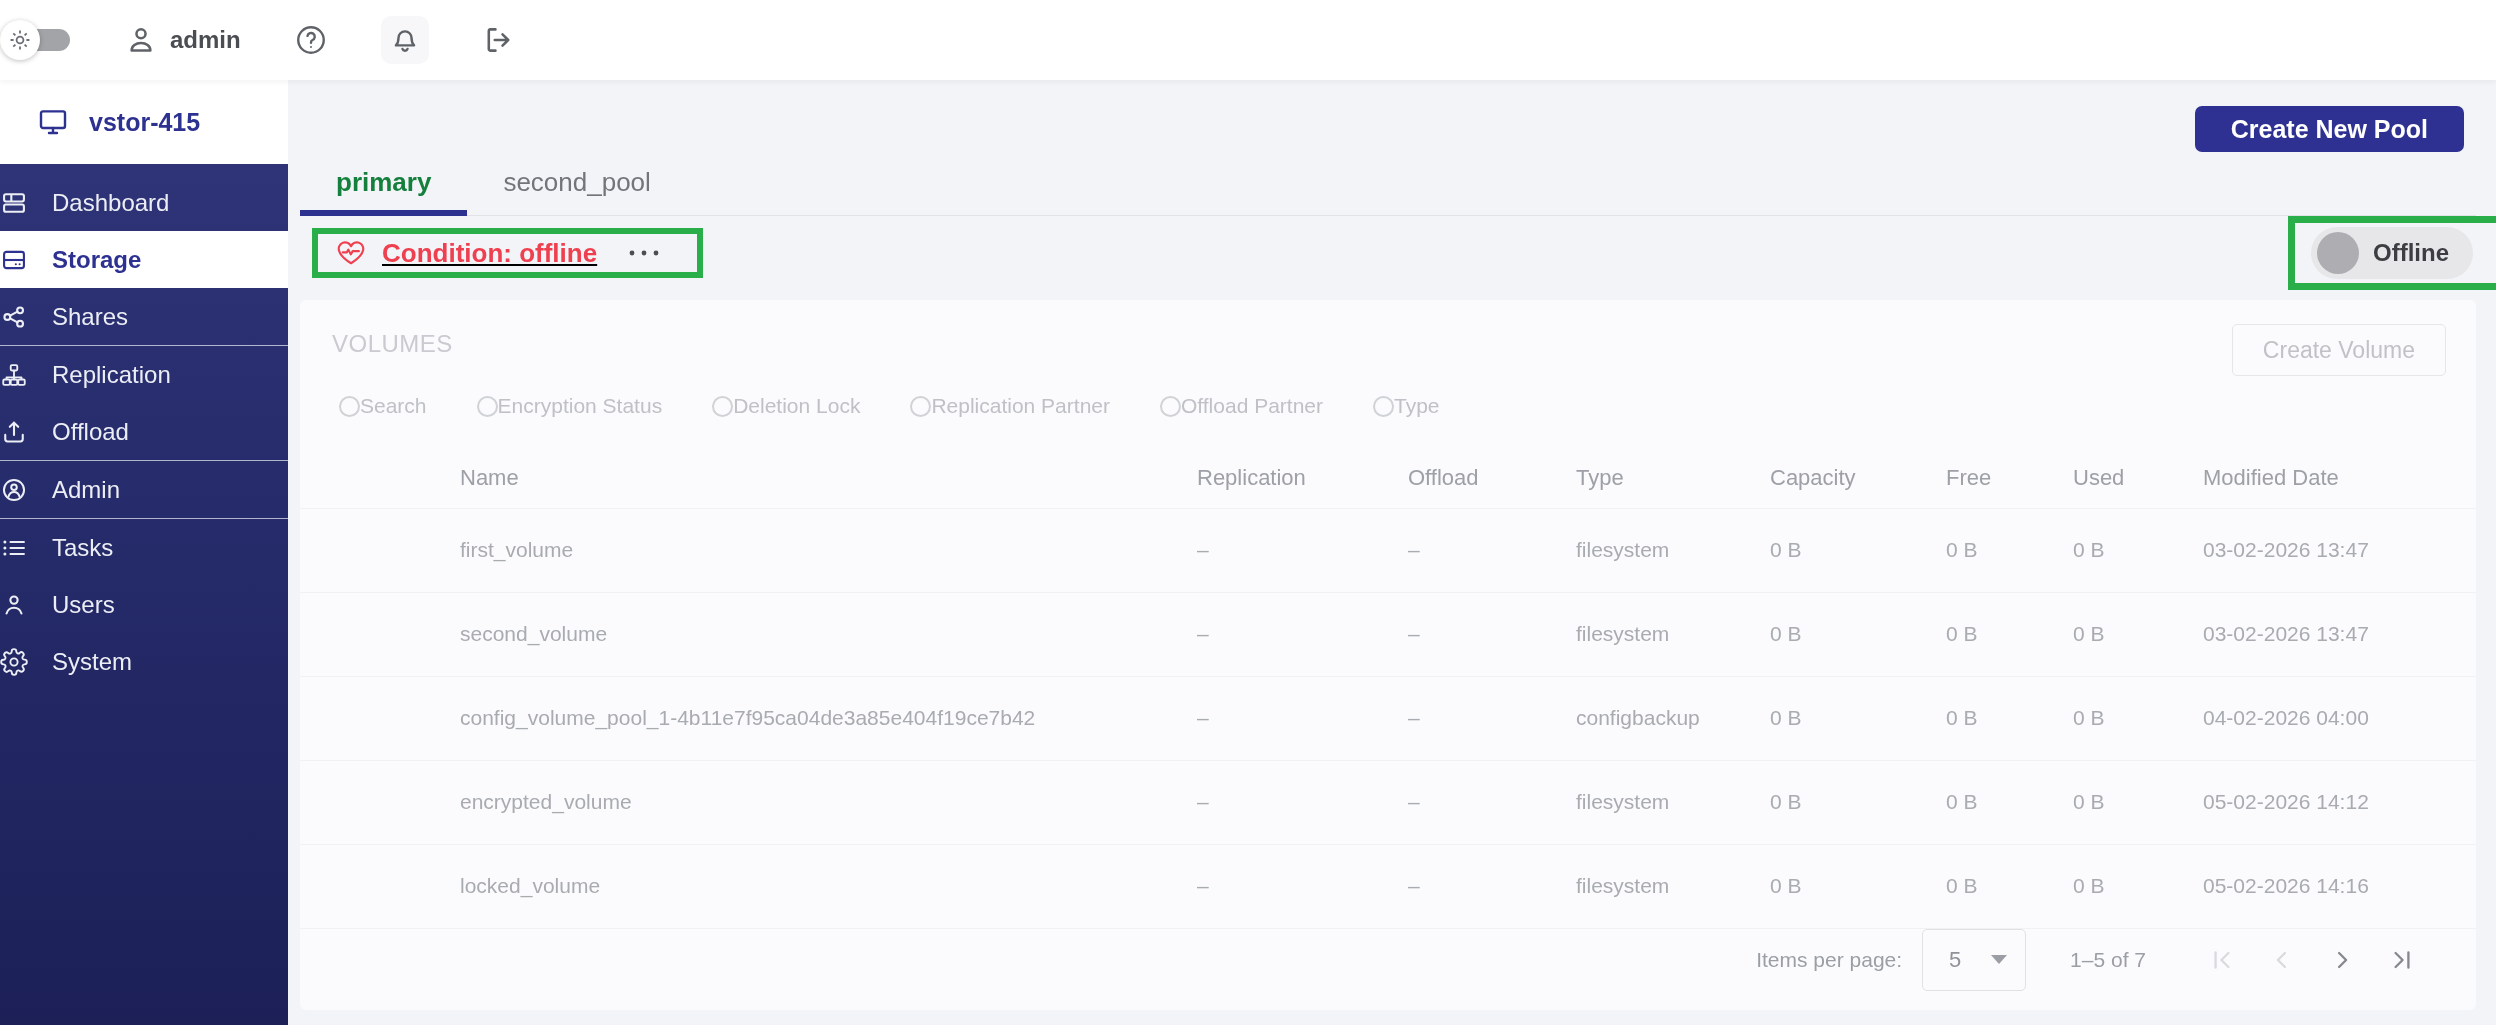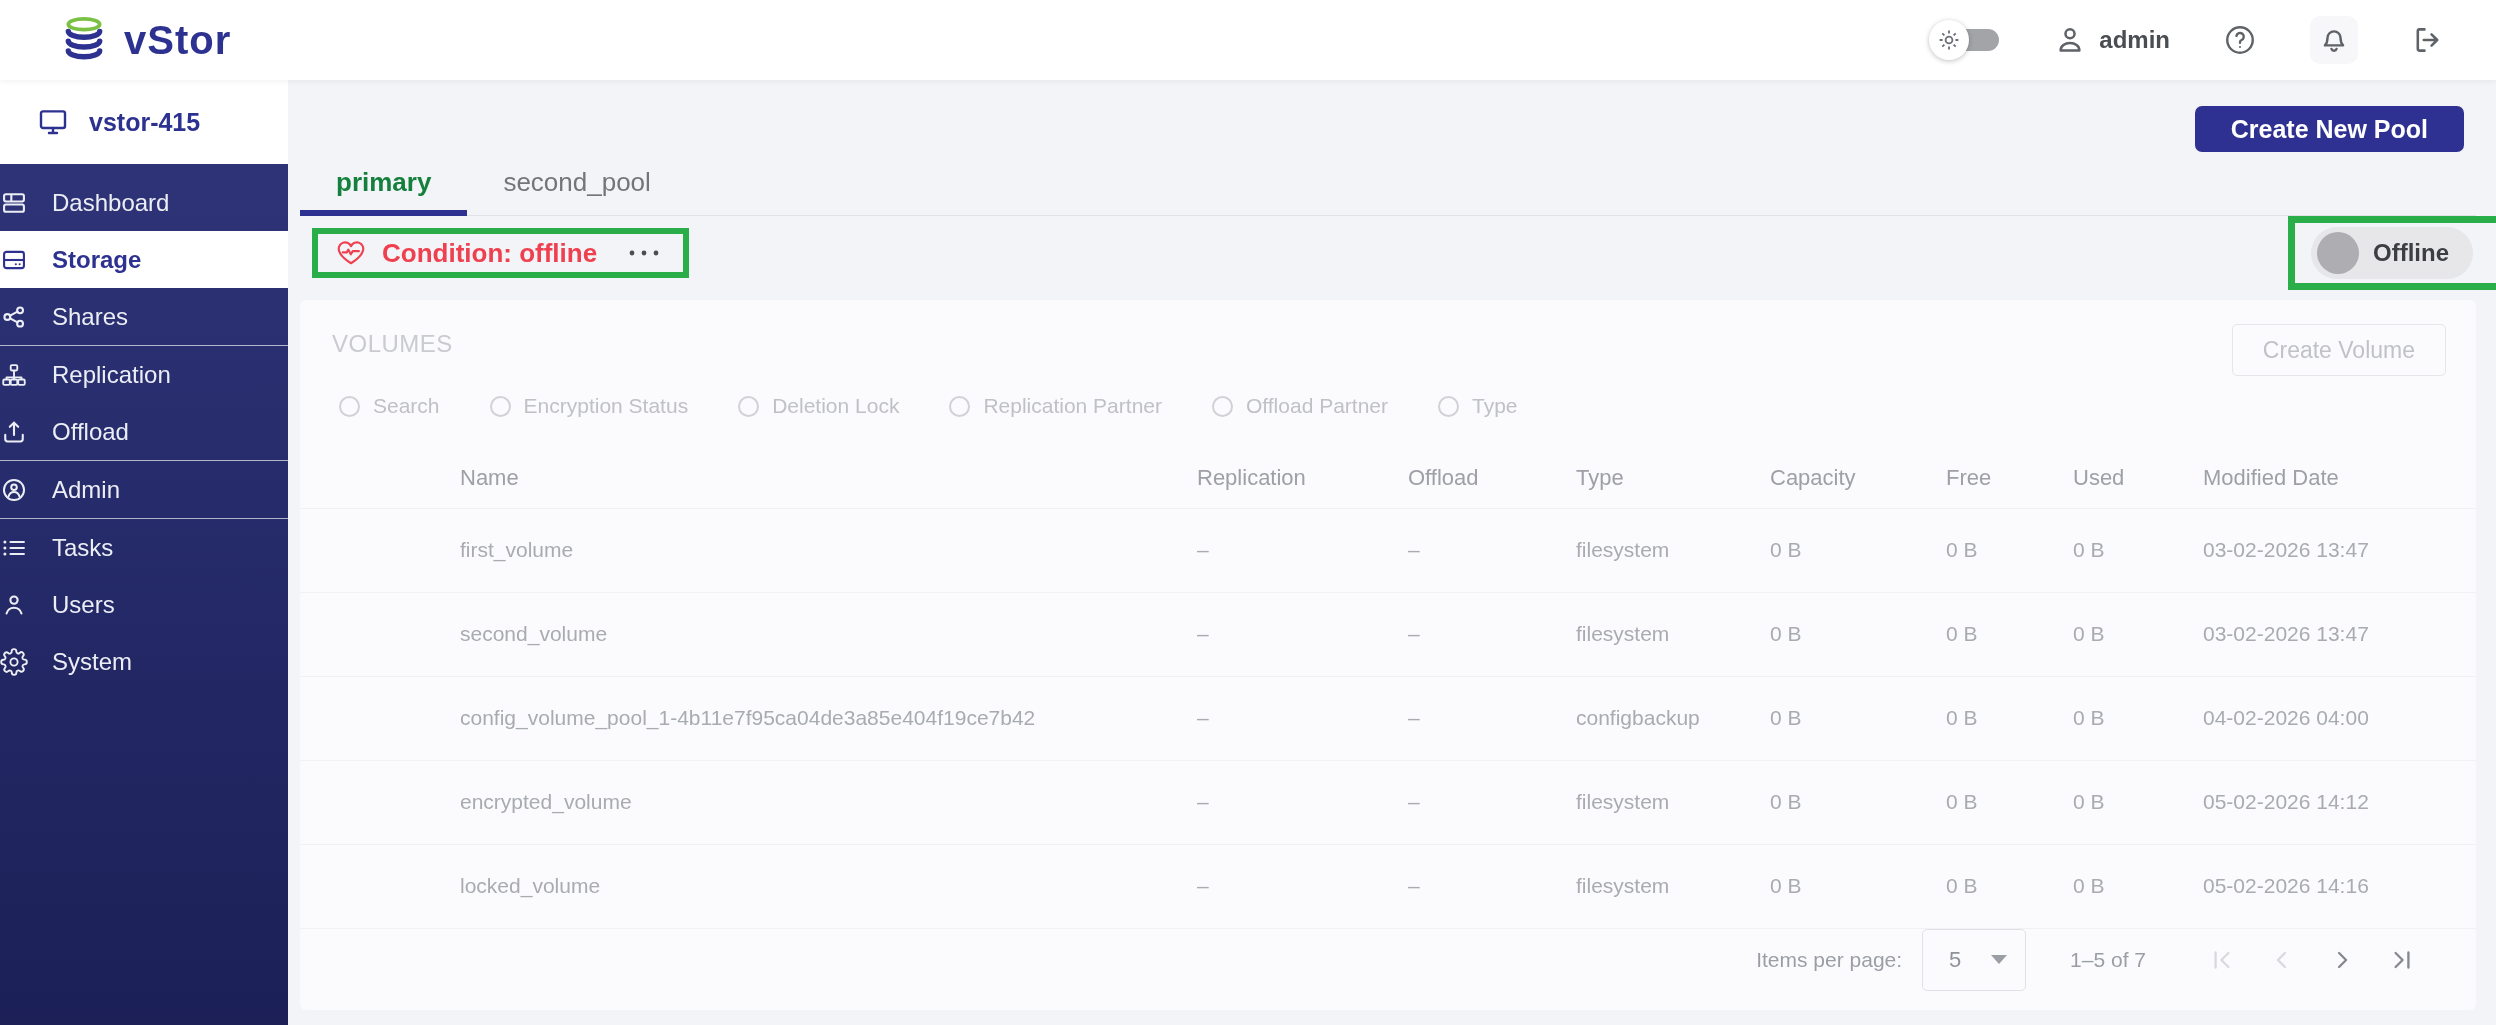--- a/index.html
+++ b/index.html
@@ -43,41 +43,41 @@
     background:#2e3192; color:#ffffff; font-size:25px; font-weight:700; border:none;
     border-radius:7px; cursor:pointer; font-family:inherit; }
   .tabs { position:absolute; top:70px; left:12px; right:20px; height:66px; display:flex;
     border-bottom:1px solid #e2e3e7; }
   .tab { padding:0 36px; display:flex; align-items:center; font-size:26px; color:#72757a;
     cursor:pointer; position:relative; }
   .tab.active { color:#15803d; font-weight:700; }
   .tab.active::after { content:""; position:absolute; left:0; right:0; bottom:-1px; height:6px; background:#2d3190; }
 
   .condition-box { position:absolute; top:148px; left:24px; height:50px; border:6px solid #2aae4a;
-    display:flex; align-items:center; padding:0 22px 0 18px; gap:16px; }
+    display:flex; align-items:center; padding:0 36px 0 18px; gap:16px;text-decoration:underline; }
   .condition-text { font-size:26px; font-weight:700; color:#ef4050; white-space:nowrap; }
   .more-dots { margin-left:14px; display:flex; align-items:center; cursor:pointer; color:#4a4d52; }
 
   .offline-box { position:absolute; top:136px; right:-10px; height:74px; border:7px solid #2aae4a;
     display:flex; align-items:center; padding:0 26px 0 16px; }
   .toggle-pill { display:flex; align-items:center; gap:14px; background:#e7e7ea; border-radius:27px;
     height:52px; padding:0 24px 0 6px; cursor:pointer; }
   .toggle-knob { width:42px; height:42px; border-radius:50%; background:#aeaeb2; }
   .toggle-label { font-size:24px; font-weight:700; color:#3c3e42; }
 
   
   .card { position:absolute; top:220px; left:12px; width:2176px; height:710px; background:#fbfbfd;
     border-radius:6px; display:flex; flex-direction:column; }
   .card-head { position:relative; padding:30px 32px 0 32px; }
   .card-title { font-size:24px; color:#c9cbd0; letter-spacing:0.5px; }
   .create-volume-btn { position:absolute; top:24px; right:30px; height:52px; padding:0 30px;
     background:transparent; border:1px solid #e5e6e9; border-radius:5px; color:#c0c2c7;
     font-size:23px; font-family:inherit; }
   .filters { display:flex; align-items:center; gap:50px; padding:36px 32px 0 39px; }
-  .filter { display:flex; align-items:center; gap:13px; }
+  .filter { display:flex; align-items:center; gap:0; }
   .filter .radio { width:21px; height:21px; border:2px solid #d0d2d6; border-radius:50%; background:transparent; }
   .filter .label { font-size:21px; color:#bfc1c6; white-space:nowrap; }
 
   table.volumes { width:2176px; border-collapse:collapse; table-layout:fixed; margin-top:30px; }
   table.volumes th { font-size:22px; font-weight:400; color:#9da0a6; text-align:left; height:60px;
     border-bottom:1px solid #f1f1f4; }
   table.volumes td { font-size:21px; color:#a8abb0; text-align:left; height:84px;
     border-bottom:1px solid #f1f1f4; overflow:hidden; white-space:nowrap; }
   .col-name   { width:897px; }
   .col-repl   { width:211px; }
@@ -101,29 +101,20 @@
   .pager-btn { width:60px; height:48px; display:flex; align-items:center; justify-content:center; background:transparent; border:none; cursor:pointer; }
   .pager-btn.disabled { color:#d8dadd; cursor:default; }
   .pager-btn.enabled { color:#85888e; }
 </style>
 </head>
 <body>
 
 <div class="app">
 
   <div class="header">
-    <div class="brand">
-      <svg width="52" height="52" viewBox="0 0 48 48" fill="none">
-        <ellipse cx="24" cy="9.5" rx="14.5" ry="5" stroke="#7ac143" stroke-width="3.4"></ellipse>
-        <path d="M9.5 16c0 3 6.5 5.4 14.5 5.4S38.5 19 38.5 16" stroke="#2d3190" stroke-width="5" stroke-linecap="round"></path>
-        <path d="M9.5 25c0 3 6.5 5.4 14.5 5.4S38.5 28 38.5 25" stroke="#2d3190" stroke-width="5" stroke-linecap="round"></path>
-        <path d="M9.5 34c0 3 6.5 5.4 14.5 5.4S38.5 37 38.5 34" stroke="#2d3190" stroke-width="5" stroke-linecap="round"></path>
-      </svg>
-      <span class="brand-text">vStor</span>
-    </div>
     <div class="header-right">
       <div class="theme-toggle">
         <div class="theme-track"></div>
         <div class="theme-thumb">
           <svg width="24" height="24" viewBox="0 0 24 24" fill="none" stroke="currentColor" stroke-width="1.8">
             <circle cx="12" cy="12" r="3.4"></circle>
             <path d="M12 2.6v3M12 18.4v3M2.6 12h3M18.4 12h3M5.3 5.3l2.1 2.1M16.6 16.6l2.1 2.1M18.7 5.3l-2.1 2.1M7.4 16.6l-2.1 2.1"></path>
           </svg>
         </div>
       </div>

